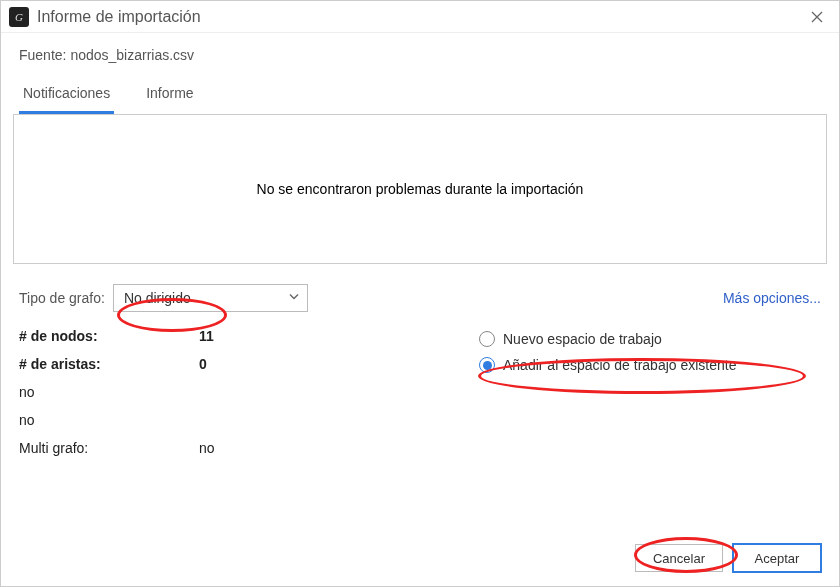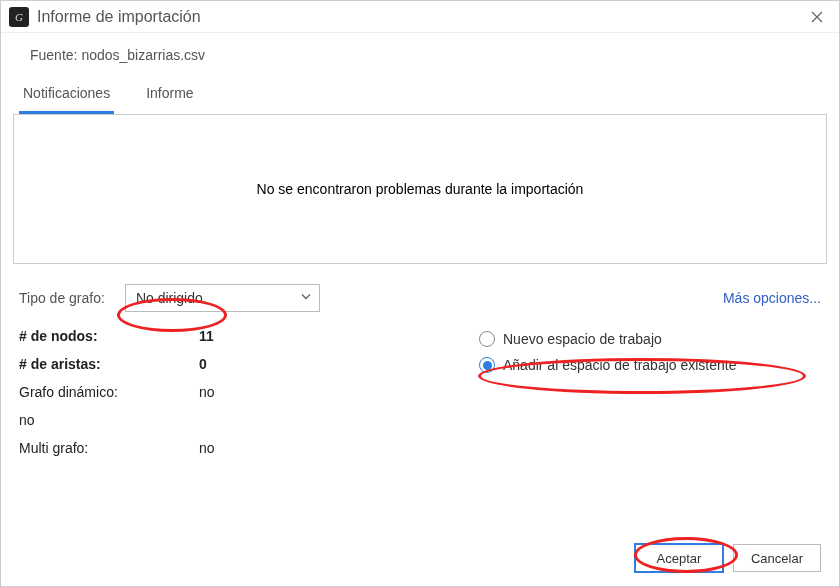--- a/index.html
+++ b/index.html
@@ -50,21 +50,21 @@
       width: 28px;
       height: 28px;
       display: flex;
       align-items: center;
       justify-content: center;
       color: #666;
       cursor: pointer;
       font-size: 16px;
     }
     .source-line {
-      padding: 14px 29px 8px;
+      padding: 14px 18px 8px;
       color: #555;
       font-size: 14px;
     }
     .tabs {
       display: flex;
       gap: 28px;
       padding: 4px 18px 0;
     }
     .tab {
       padding: 10px 4px 10px;
@@ -91,21 +91,20 @@
       align-items: center;
       padding: 6px 18px 10px;
       gap: 8px;
     }
     .graphtype-label {
       color: #555;
       font-size: 14px;
     }
     .select-wrap {
       position: relative;
-      margin-left: 12px;
     }
     .select {
       width: 195px;
       height: 28px;
       border: 1px solid #bbb;
       padding: 0 28px 0 10px;
       display: flex;
       align-items: center;
       font-size: 14px;
       color: #333;
@@ -274,21 +273,20 @@
     <div class="stats">
       <div class="stats-row">
         <span class="stats-label bold"># de nodos:</span>
         <span class="stats-value bold">11</span>
       </div>
       <div class="stats-row">
         <span class="stats-label bold"># de aristas:</span>
         <span class="stats-value bold">0</span>
       </div>
       <div class="stats-row">
-        <span class="stats-label">Grafo dinámico:</span>
         <span class="stats-value">no</span>
       </div>
       <div class="stats-row">
         <span class="stats-value">no</span>
       </div>
       <div class="stats-row">
         <span class="stats-label">Multi grafo:</span>
         <span class="stats-value">no</span>
       </div>
     </div>
@@ -298,20 +296,20 @@
         <span>Nuevo espacio de trabajo</span>
       </div>
       <div class="radio-row">
         <span class="radio checked"></span>
         <span>Añadir al espacio de trabajo existente</span>
       </div>
     </div>
   </div>
 
   <div class="footer">
+    <button class="btn">Cancelar</button>
     <button class="btn primary">Aceptar</button>
-    <button class="btn">Cancelar</button>
   </div>
 
   <div class="annot annot-select"></div>
   <div class="annot annot-radio"></div>
   <div class="annot annot-accept"></div>
 </div>
 
 </body></html>

